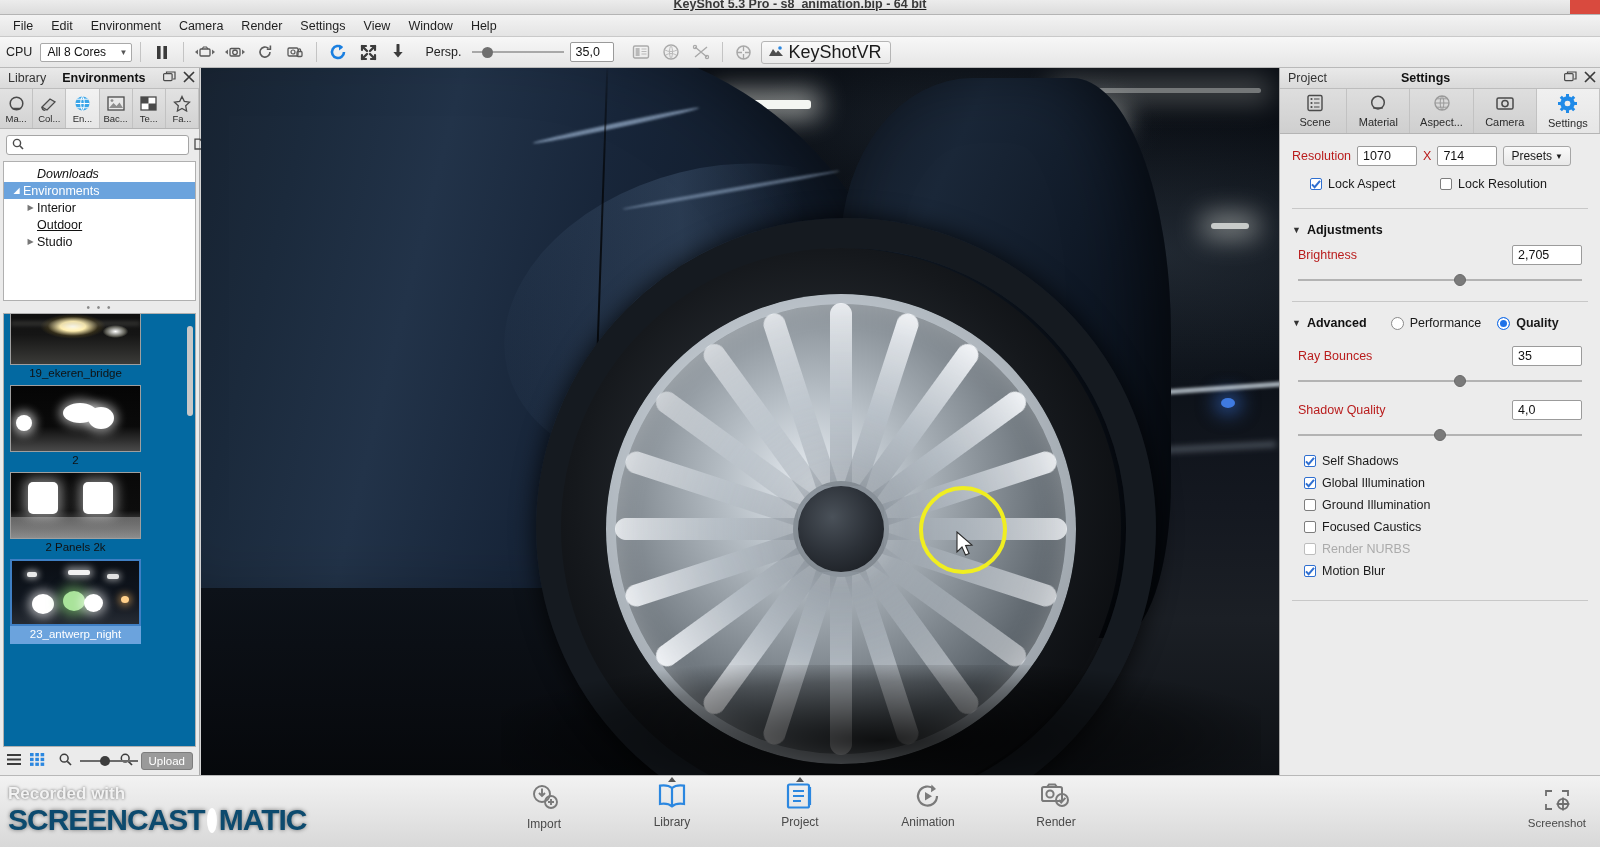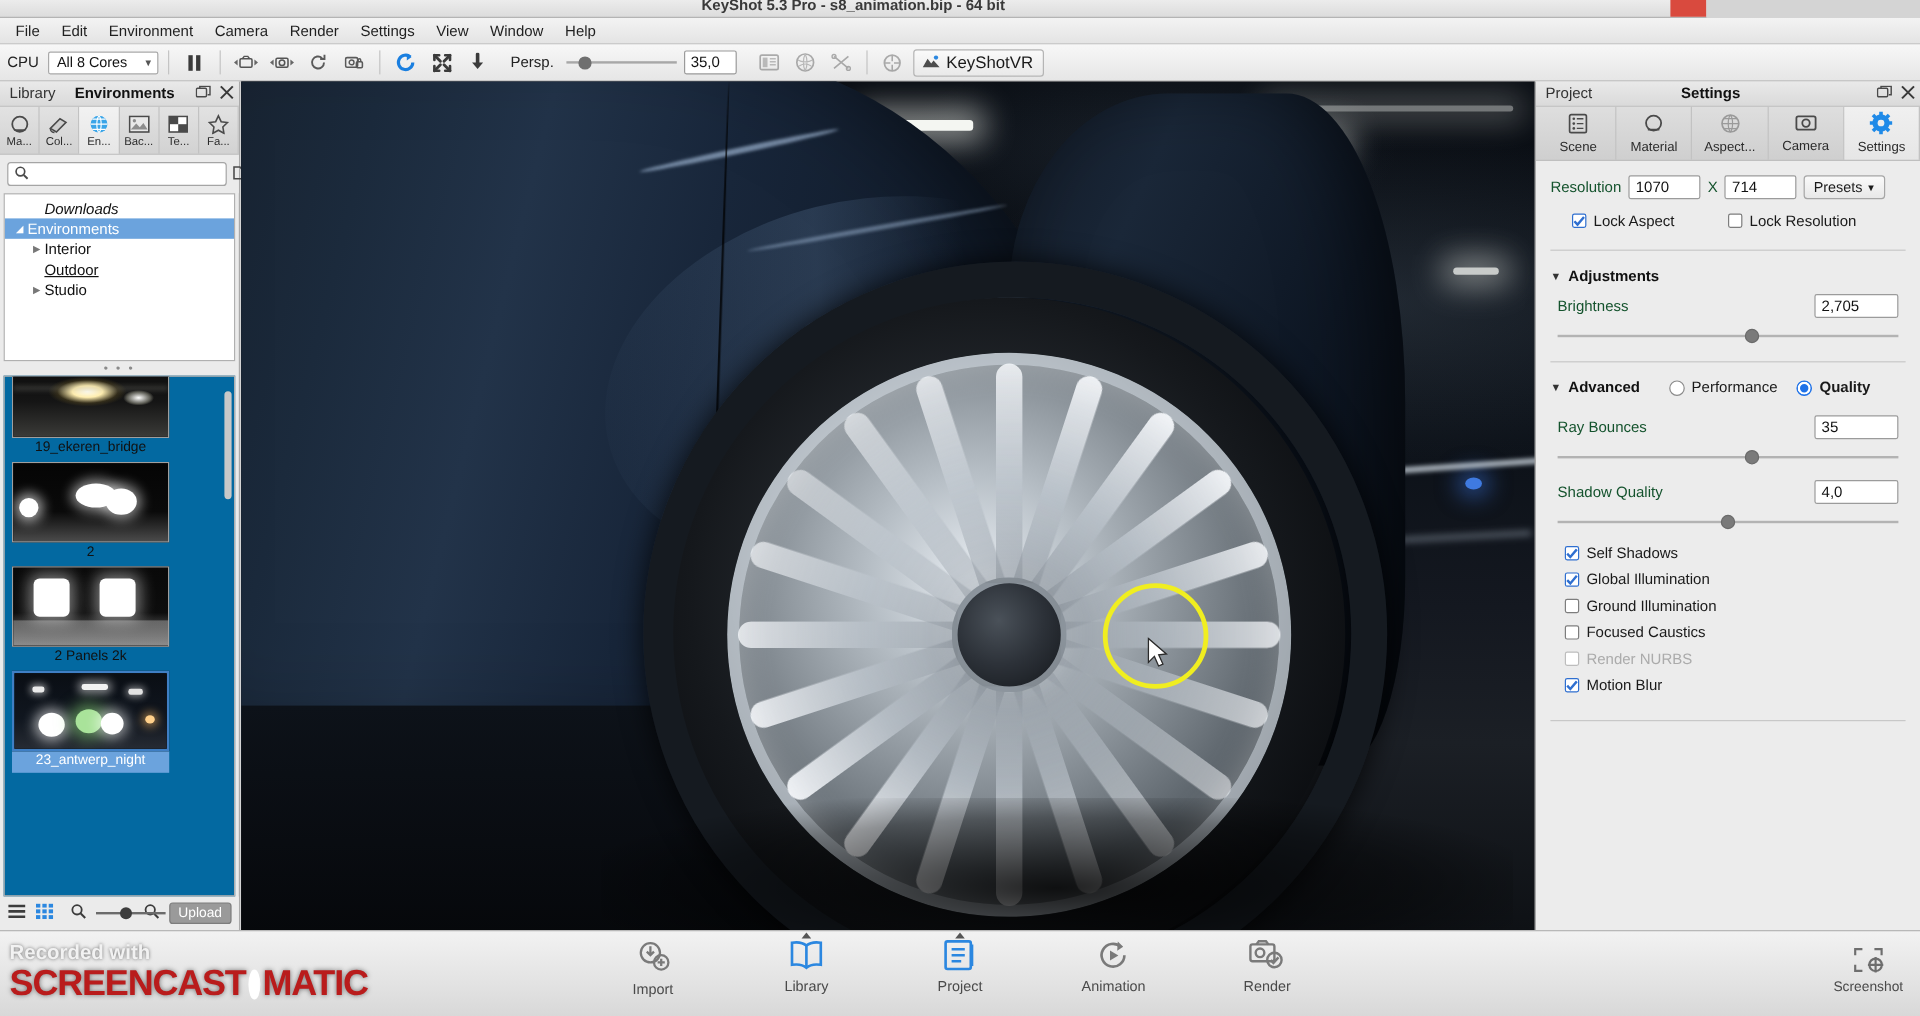--- a/index.html
+++ b/index.html
@@ -8,25 +8,26 @@
     overflow: hidden;
     font-family: "Liberation Sans", sans-serif;
     font-size: 12px;
     color: #1a1a1a;
     background: #d4d4d4;
   }
   .app { position: relative; width: 1600px; height: 847px; }
 
   
   .titlebar {
-    position: absolute; left:0; top:0; width:1422px; height:15px;
+    position: absolute; left:0; top:0; width:1600px; height:15px;
     background: linear-gradient(180deg,#ececec 0%, #dcdcdc 100%);
     border-bottom: 1px solid #b4b4b4;
     display:flex; align-items:flex-end; justify-content:center;
     overflow:hidden;
+    text-decoration:underline;
   }
   .titlebar .title {
     font-size: 12.5px; font-weight: 600; color:#3a3a3a;
     position: relative; top: -3px; white-space: nowrap;
   }
   .win-close {
     position:absolute; right:0; top:0; width:30px; height:15px;
     background:#d94a3e;
   }
 
@@ -74,21 +75,21 @@
     border-radius:50%; background:#6f6f6f;
   }
   .numbox {
     height:20px; width:44px; background:#fff; border:1px solid #9a9a9a;
     border-radius:2px; display:flex; align-items:center; padding-left:5px;
     font-size:12.5px; color:#111;
   }
   .vr-btn {
     height:23px; display:flex; align-items:center; gap:5px;
     padding:0 8px 0 6px; border:1px solid #b5b5b5; border-radius:3px;
-    background:linear-gradient(180deg,#fafafa,#e9e9e9); font-size:14px;
+    background:linear-gradient(180deg,#fafafa,#e9e9e9); font-size:18px;
   }
 
   
   .leftpanel {
     position:absolute; left:0; top:68px; width:200px; height:707px;
     background:#ebebeb; border-right:1px solid #a9a9a9;
     display:flex; flex-direction:column;
   }
   .panel-head {
     height:21px; background: linear-gradient(180deg,#e9e9e9,#dadada);
@@ -298,21 +299,21 @@
     border-bottom:1px solid #b4b4b4; padding-left:4px;
   }
   .set-tab {
     flex:1; display:flex; flex-direction:column; align-items:center;
     justify-content:center; gap:2px; font-size:11px; color:#2b2b2b;
     border-right:1px solid #c2c2c2;
   }
   .set-tab.active { background:linear-gradient(180deg,#f0f0f0,#e6e6e6); }
   .set-body { flex:1; padding:10px 12px 0 12px; overflow:hidden; }
   .row { display:flex; align-items:center; gap:6px; }
-  .lbl { font-size:12.5px; color:#14532d; }
+  .lbl { font-size:12.5px; color:#b91c1c; }
   .field {
     height:20px; background:#fff; border:1px solid #9b9b9b; border-radius:2px;
     display:flex; align-items:center; padding-left:5px; font-size:12.5px; color:#111;
   }
   .presets-btn {
     height:20px; padding:0 7px; border:1px solid #a6a6a6; border-radius:3px;
     background:linear-gradient(180deg,#fafafa,#e8e8e8);
     display:flex; align-items:center; gap:3px; font-size:12px;
   }
   .cbrow { display:flex; align-items:center; gap:6px; margin:3px 0; }
@@ -375,21 +376,21 @@
   
   .watermark {
     position:absolute; left:8px; top:785px; width:280px; color:#fff;
     pointer-events:none; line-height:1;
   }
   .wm1 {
     font-size:17px; font-weight:bold; color:#f2f2f2;
     text-shadow:0 0 3px rgba(0,0,0,0.55); letter-spacing:0px;
   }
   .wm2 {
-    font-size:30px; font-weight:bold; color:#b91c1c; letter-spacing:-1px;
+    font-size:30px; font-weight:bold; color:#0c4a6e; letter-spacing:-1px;
     text-shadow:0 0 4px rgba(0,0,0,0.5); margin-top:3px;
     display:flex; align-items:center; gap:2px; white-space:nowrap;
   }
   .wm-ring {
     width:25px; height:25px; border-radius:50%; border:5px solid #fff;
     display:inline-block;
   }
 </style>
 </head>
 <body>

